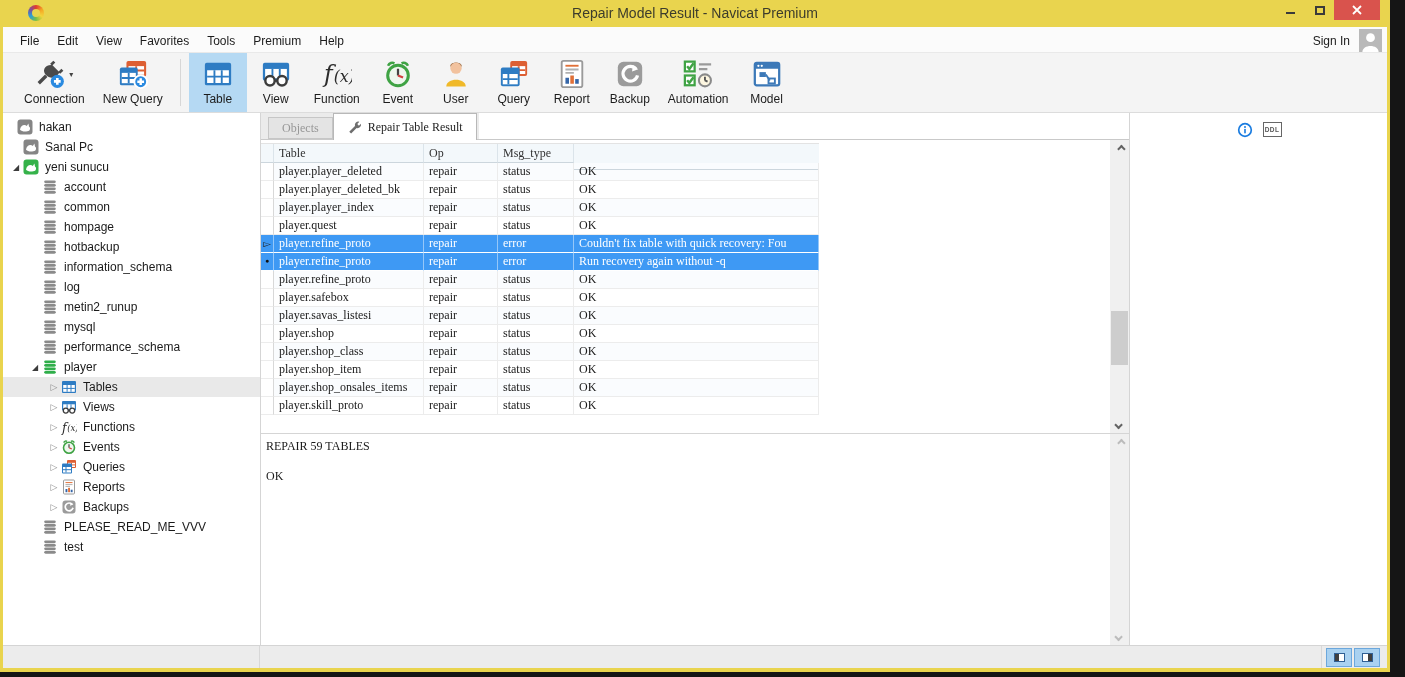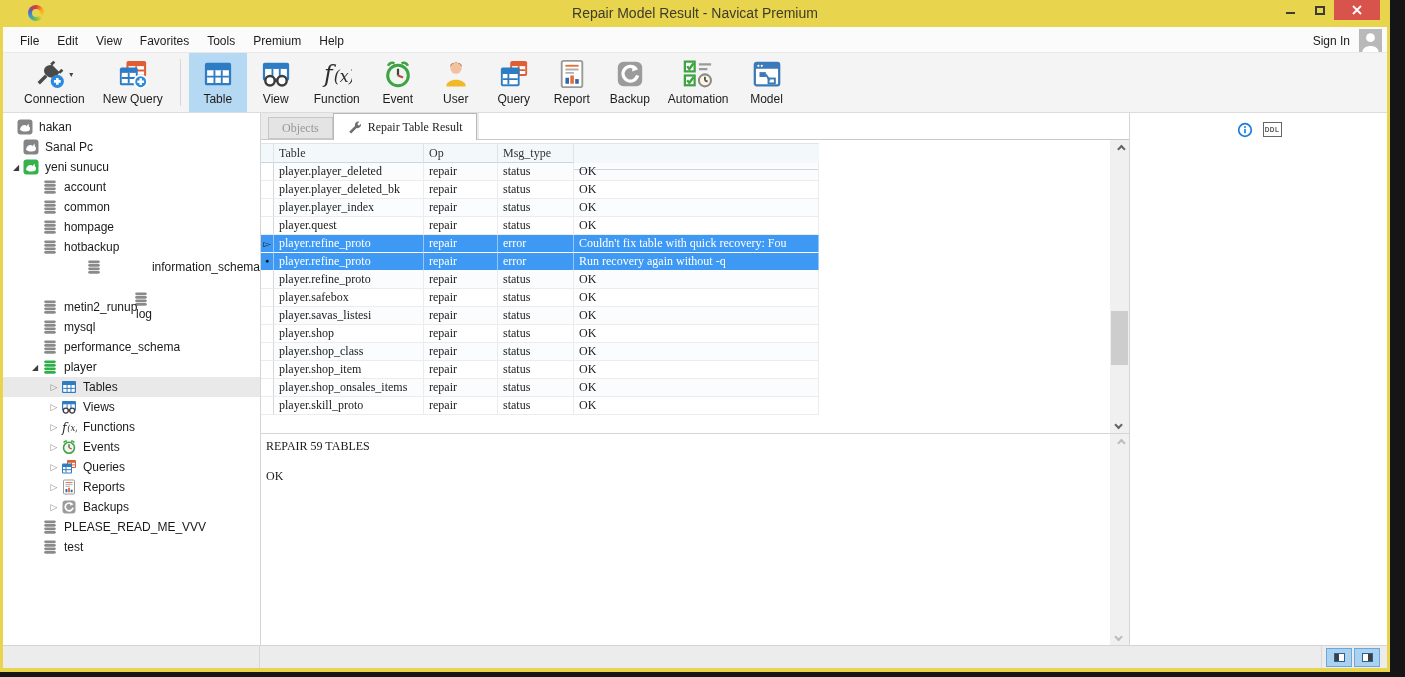--- a/index.html
+++ b/index.html
@@ -388,35 +388,35 @@
               <g fill="#8a8a8a">
                 <rect x="2.2" y="1.4" width="11.6" height="2.9" rx="1.45"></rect>
                 <rect x="2.2" y="4.9" width="11.6" height="2.9" rx="1.45"></rect>
                 <rect x="2.2" y="8.4" width="11.6" height="2.9" rx="1.45"></rect>
                 <rect x="2.2" y="11.9" width="11.6" height="2.9" rx="1.45"></rect>
               </g>
             </svg>
           </span>
           <span>hotbackup</span>
         </div>
-        <div class="tree-item" style="padding-left: 25px; justify-content: space-between;">
+        <div class="tree-item" style="padding-left: 25px;">
           <span class="tw-arrow"></span>
           <span class="tree-icon">
             <svg class="" viewBox="0 0 16 16" width="100%" height="100%">
               <g fill="#8a8a8a">
                 <rect x="2.2" y="1.4" width="11.6" height="2.9" rx="1.45"></rect>
                 <rect x="2.2" y="4.9" width="11.6" height="2.9" rx="1.45"></rect>
                 <rect x="2.2" y="8.4" width="11.6" height="2.9" rx="1.45"></rect>
                 <rect x="2.2" y="11.9" width="11.6" height="2.9" rx="1.45"></rect>
               </g>
             </svg>
           </span>
           <span>information_schema</span>
         </div>
-        <div class="tree-item" style="padding-left: 25px; flex-direction: column;">
+        <div class="tree-item" style="padding-left: 25px;">
           <span class="tw-arrow"></span>
           <span class="tree-icon">
             <svg class="" viewBox="0 0 16 16" width="100%" height="100%">
               <g fill="#8a8a8a">
                 <rect x="2.2" y="1.4" width="11.6" height="2.9" rx="1.45"></rect>
                 <rect x="2.2" y="4.9" width="11.6" height="2.9" rx="1.45"></rect>
                 <rect x="2.2" y="8.4" width="11.6" height="2.9" rx="1.45"></rect>
                 <rect x="2.2" y="11.9" width="11.6" height="2.9" rx="1.45"></rect>
               </g>
             </svg>

